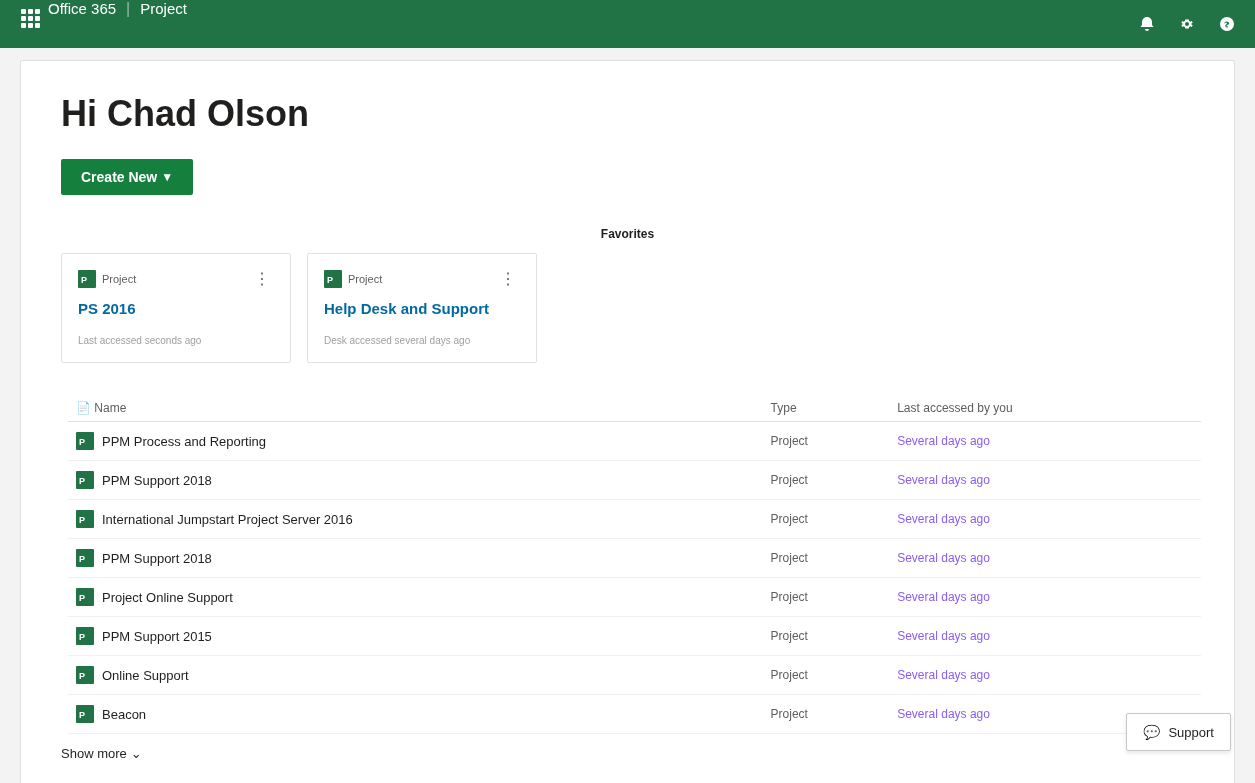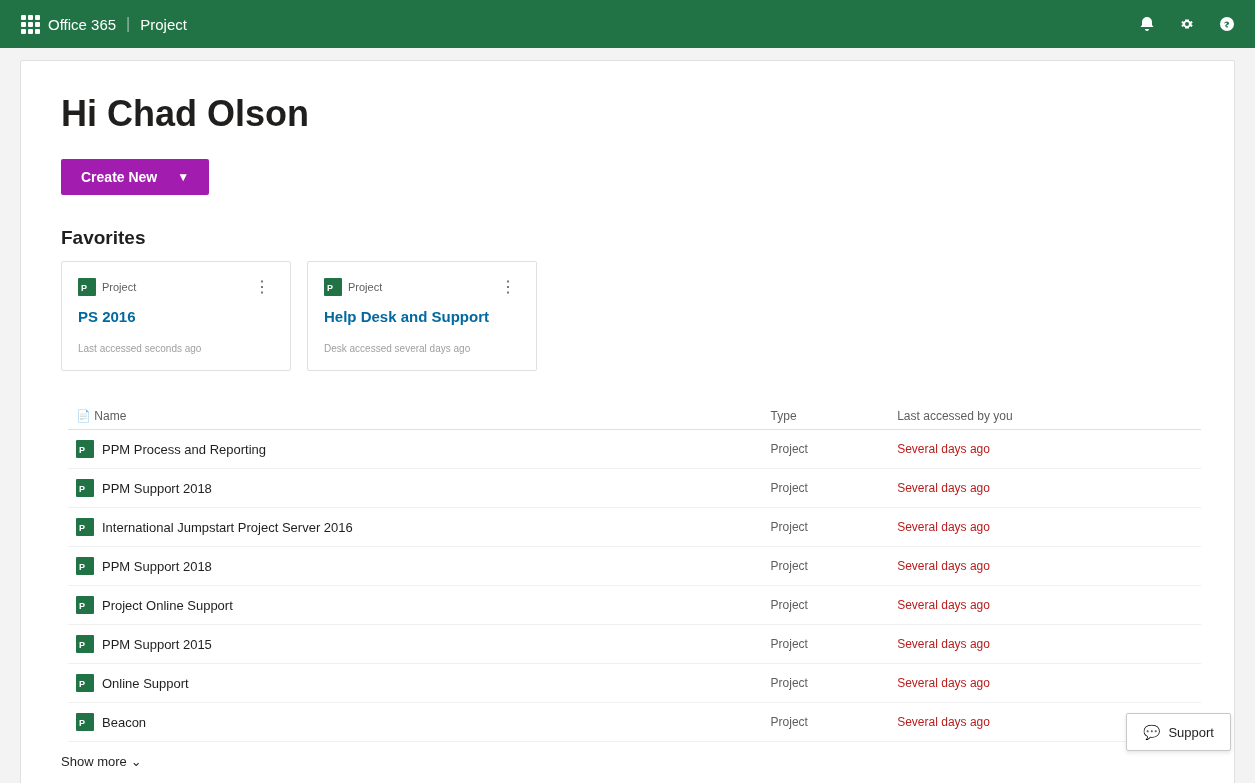--- a/index.html
+++ b/index.html
@@ -3,21 +3,20 @@
   <meta charset="utf-8">
   <style>
     * { box-sizing: border-box; margin: 0; padding: 0; }
     body { font-family: 'Segoe UI', Tahoma, Geneva, Verdana, sans-serif; background: #f3f3f3; min-height: 783px; }
 
     
     .topnav {
       background: #217346;
       height: 48px;
       display: flex;
-      align-items: center;
       padding: 0 12px;
       gap: 0;
     }
     .topnav-waffle {
       width: 36px;
       height: 36px;
       display: flex;
       align-items: center;
       justify-content: center;
       cursor: pointer;
@@ -71,41 +70,42 @@
     }
 
     .greeting {
       font-size: 36px;
       font-weight: 600;
       color: #201f1e;
       margin-bottom: 24px;
     }
 
     .create-new-btn {
-      background: #a21caf;
+      background: #15803d;
       color: #fff;
       border: none;
       padding: 10px 20px;
       font-size: 14px;
       font-weight: 600;
       cursor: pointer;
       display: flex;
       align-items: center;
-      gap: 20px;
+      gap: 4px;
       border-radius: 2px;
       margin-bottom: 32px;
     }
     .create-new-btn .chevron { font-size: 12px; }
 
     
     .section-title {
-      font-size: 19px;
+      font-size: 12px;
       font-weight: 600;
       color: #201f1e;
       margin-bottom: 12px;
+      text-align: center;
     }
 
     .favorites-grid {
       display: flex;
       gap: 16px;
       margin-bottom: 32px;
     }
 
     .favorite-card {
       border: 1px solid #e0e0e0;
@@ -185,21 +185,21 @@
       font-size: 13px;
       color: #201f1e;
       border-bottom: 1px solid #f0f0f0;
     }
     .recent-table .name-cell {
       display: flex;
       align-items: center;
       gap: 8px;
     }
     .recent-table .type-cell { color: #605e5c; font-size: 12px; }
-    .recent-table .accessed-cell { color: #b91c1c; font-size: 12px; }
+    .recent-table .accessed-cell { color: #8b5cf6; font-size: 12px; }
 
     .show-more {
       display: flex;
       align-items: center;
       gap: 4px;
       margin-top: 12px;
       font-size: 13px;
       color: #201f1e;
       cursor: pointer;
     }

